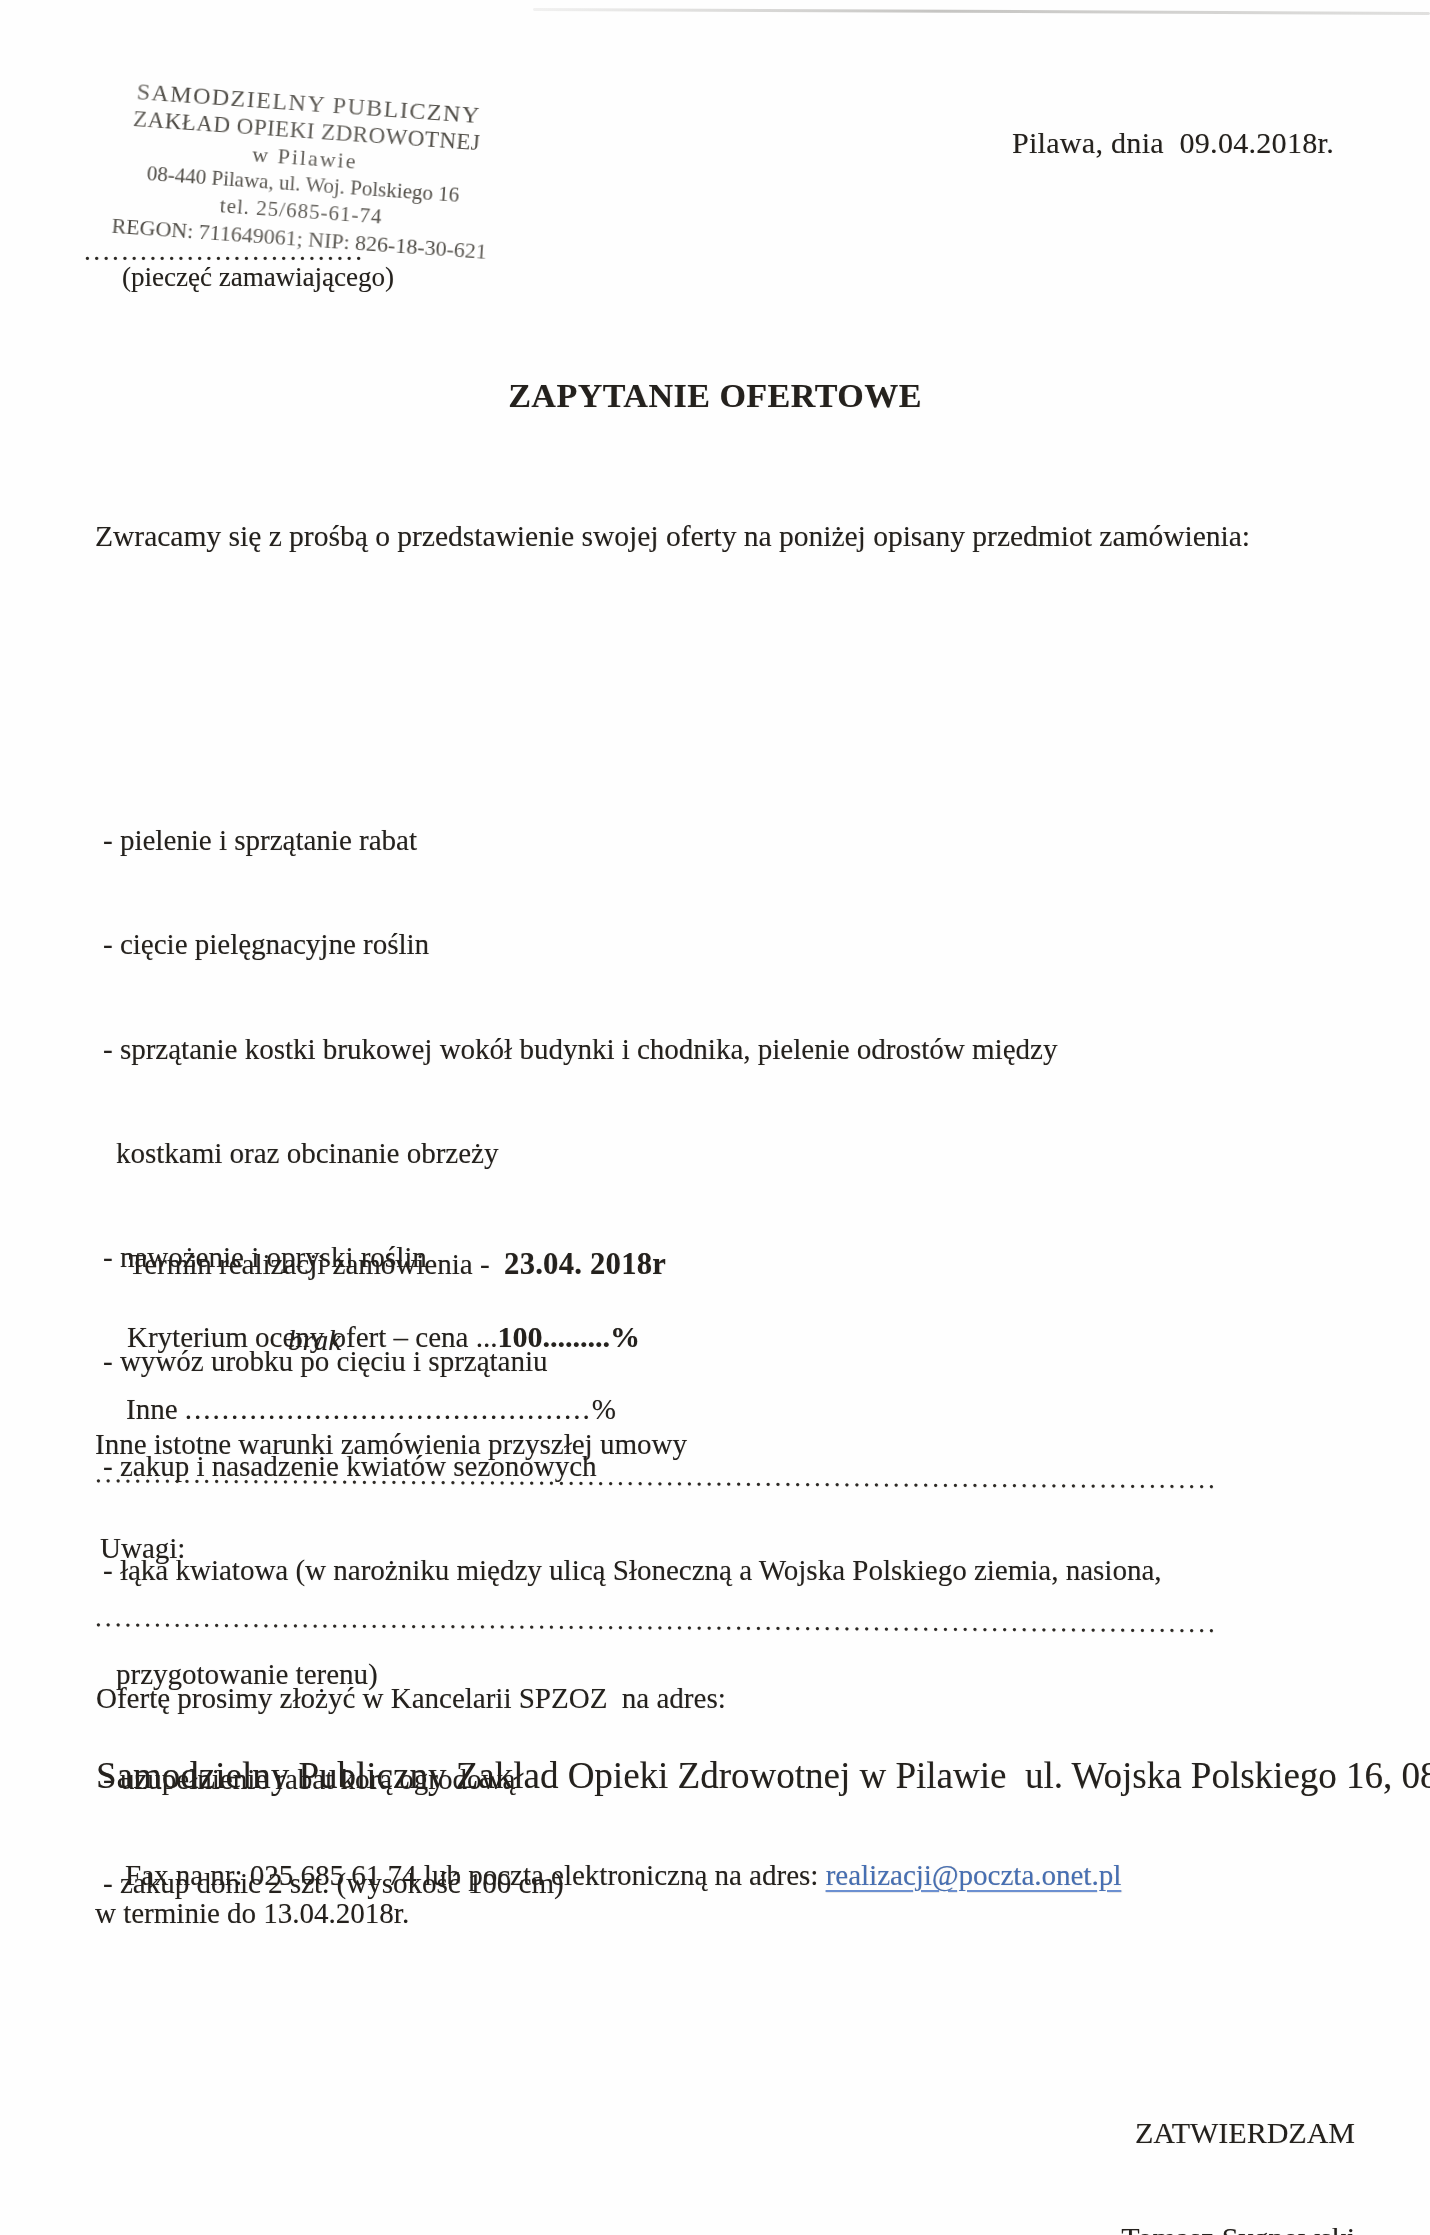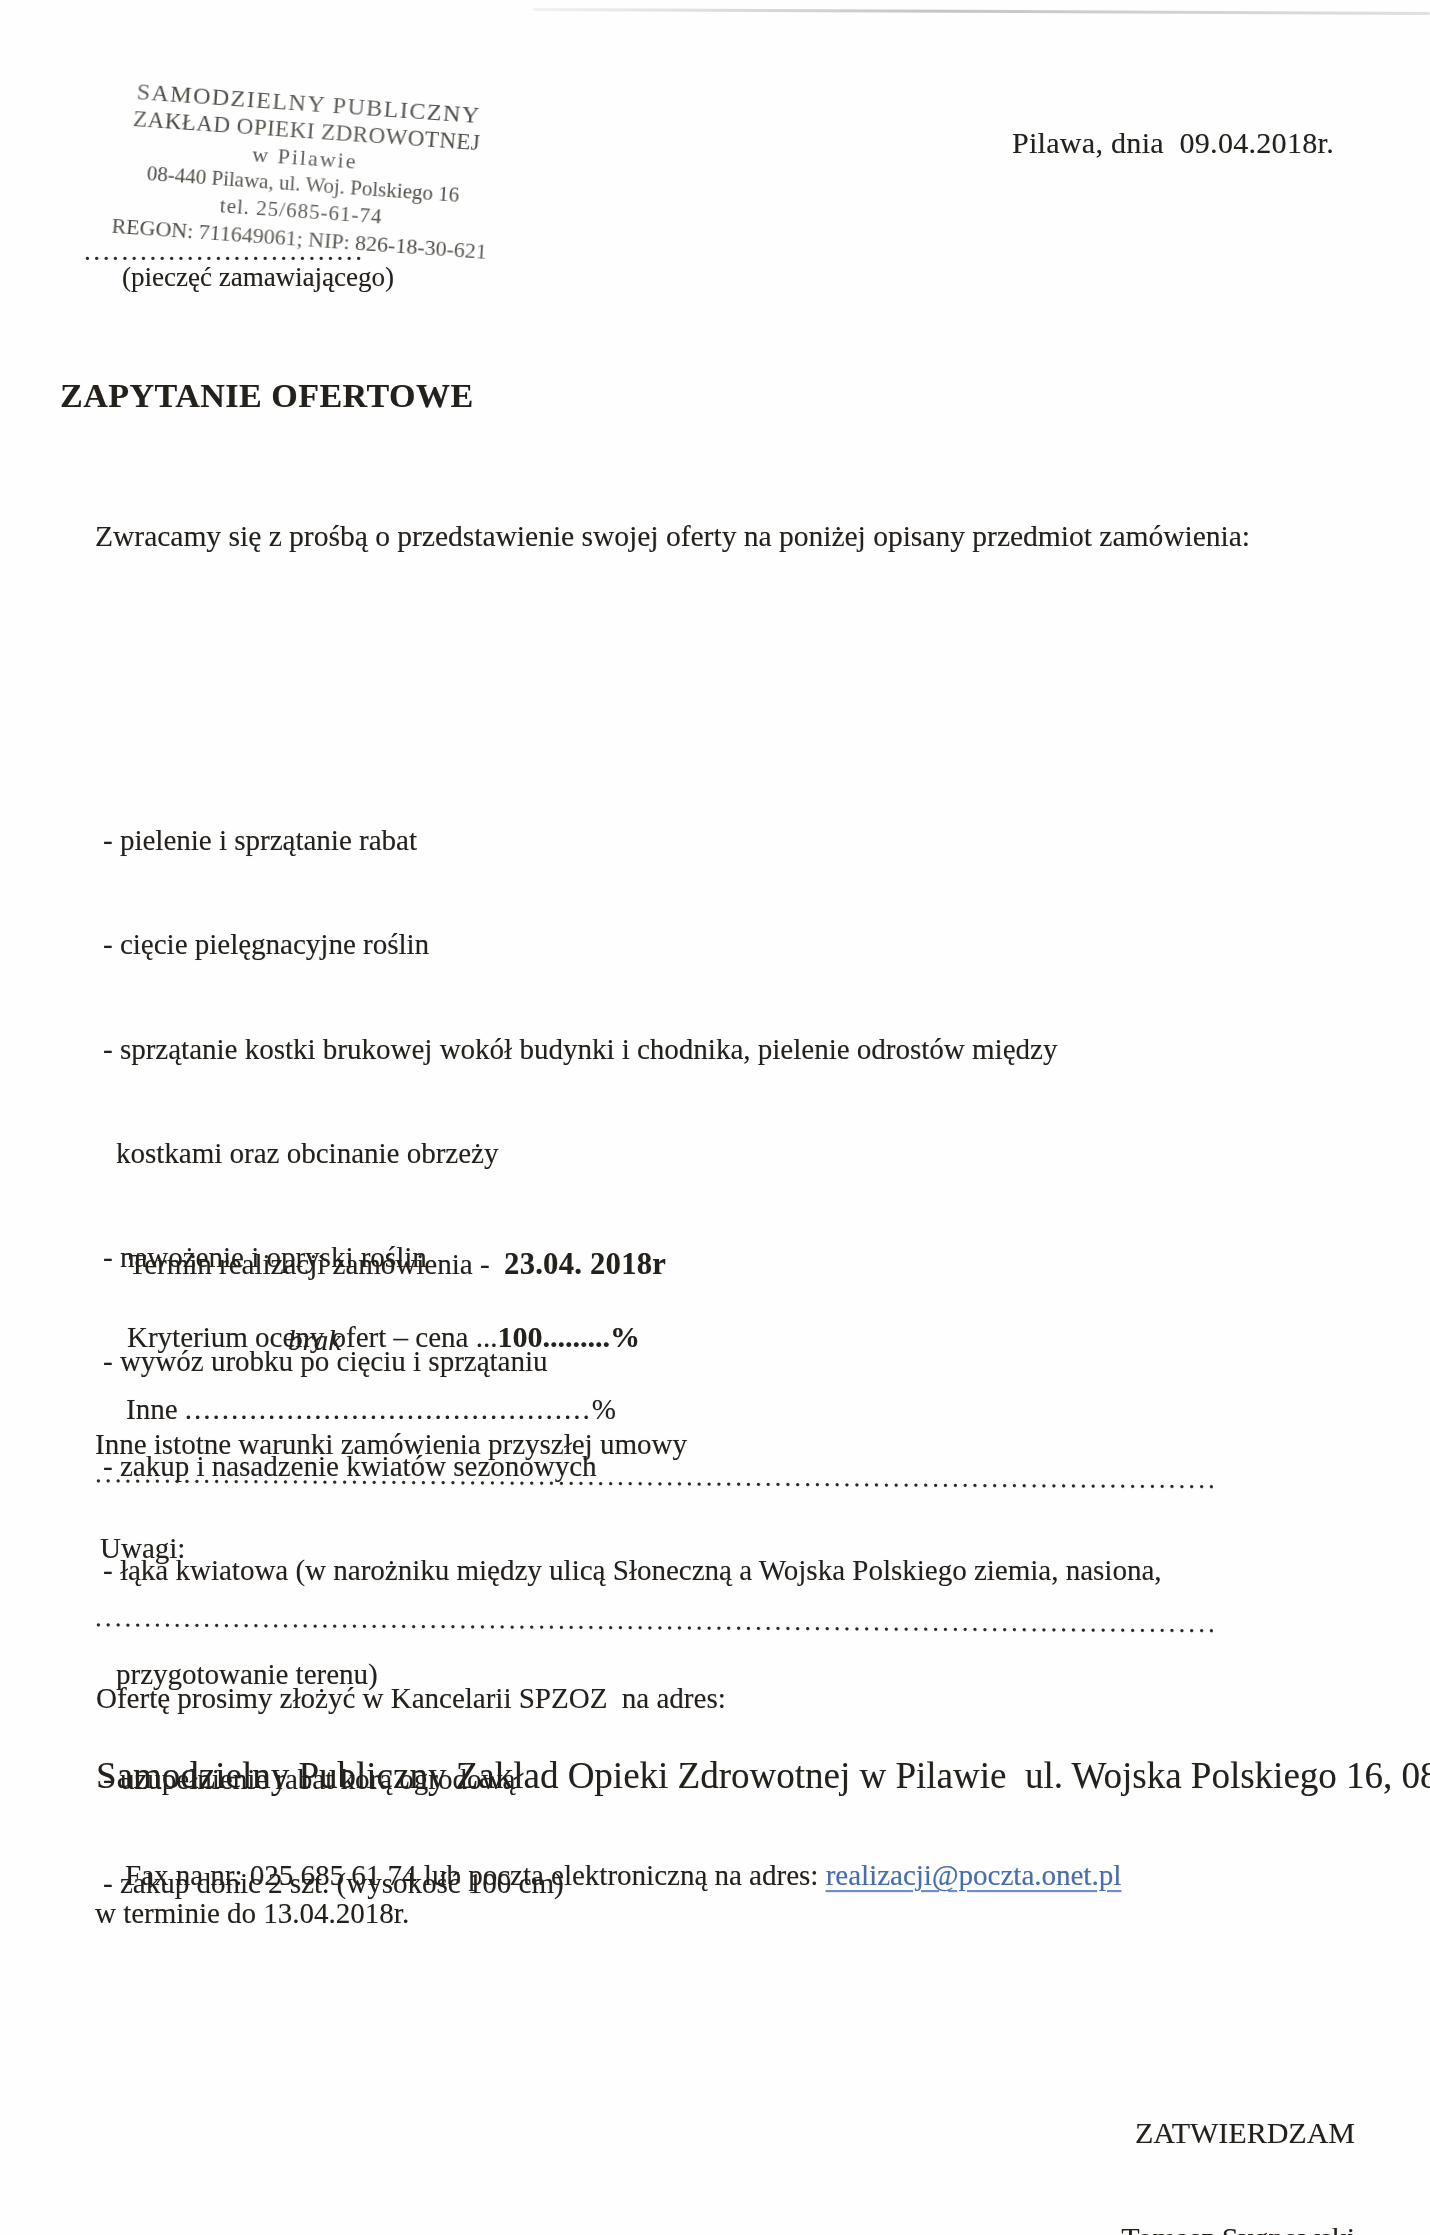--- a/index.html
+++ b/index.html
@@ -27,21 +27,21 @@
   .stamp div{line-height:27px;white-space:pre;}
   .s1{font-size:24px;letter-spacing:1.5px;}
   .s2{font-size:23px;letter-spacing:0.5px;}
   .s3{font-size:22px;letter-spacing:2px;}
   .s4{font-size:21px;}
   .s5{font-size:21px;letter-spacing:1px;}
   .s6{font-size:22px;}
   .stamp-dots{left:84px;top:236px;font-size:27px;letter-spacing:2.6px;color:#2b2823;}
   .stamp-caption{left:122px;top:262px;font-size:27px;}
   .date{left:1012px;top:126px;font-size:30px;letter-spacing:0.3px;}
-  .title{left:60px;top:377px;width:1310px;text-align:left;font-size:34px;font-weight:bold;letter-spacing:0.5px;}
+  .title{left:60px;top:377px;width:1310px;text-align:center;font-size:34px;font-weight:bold;letter-spacing:0.5px;}
   .intro{left:95px;top:520px;font-size:29.5px;}
   .subject{left:95px;top:632px;font-size:30px;font-weight:bold;}
   .subject div{line-height:47px;white-space:pre;}
   .scope{left:103px;top:755px;font-size:29px;}
   .scope .li{line-height:38.3px;white-space:pre;}
   .scope .cont{padding-left:13px;}
   .deadline{left:100px;top:1214px;font-size:29px;}
   .deadline b{font-size:30.5px;letter-spacing:0.3px;}
   .criteria{left:98px;top:1287px;font-size:29px;}
   .criteria b{font-size:30px;}

